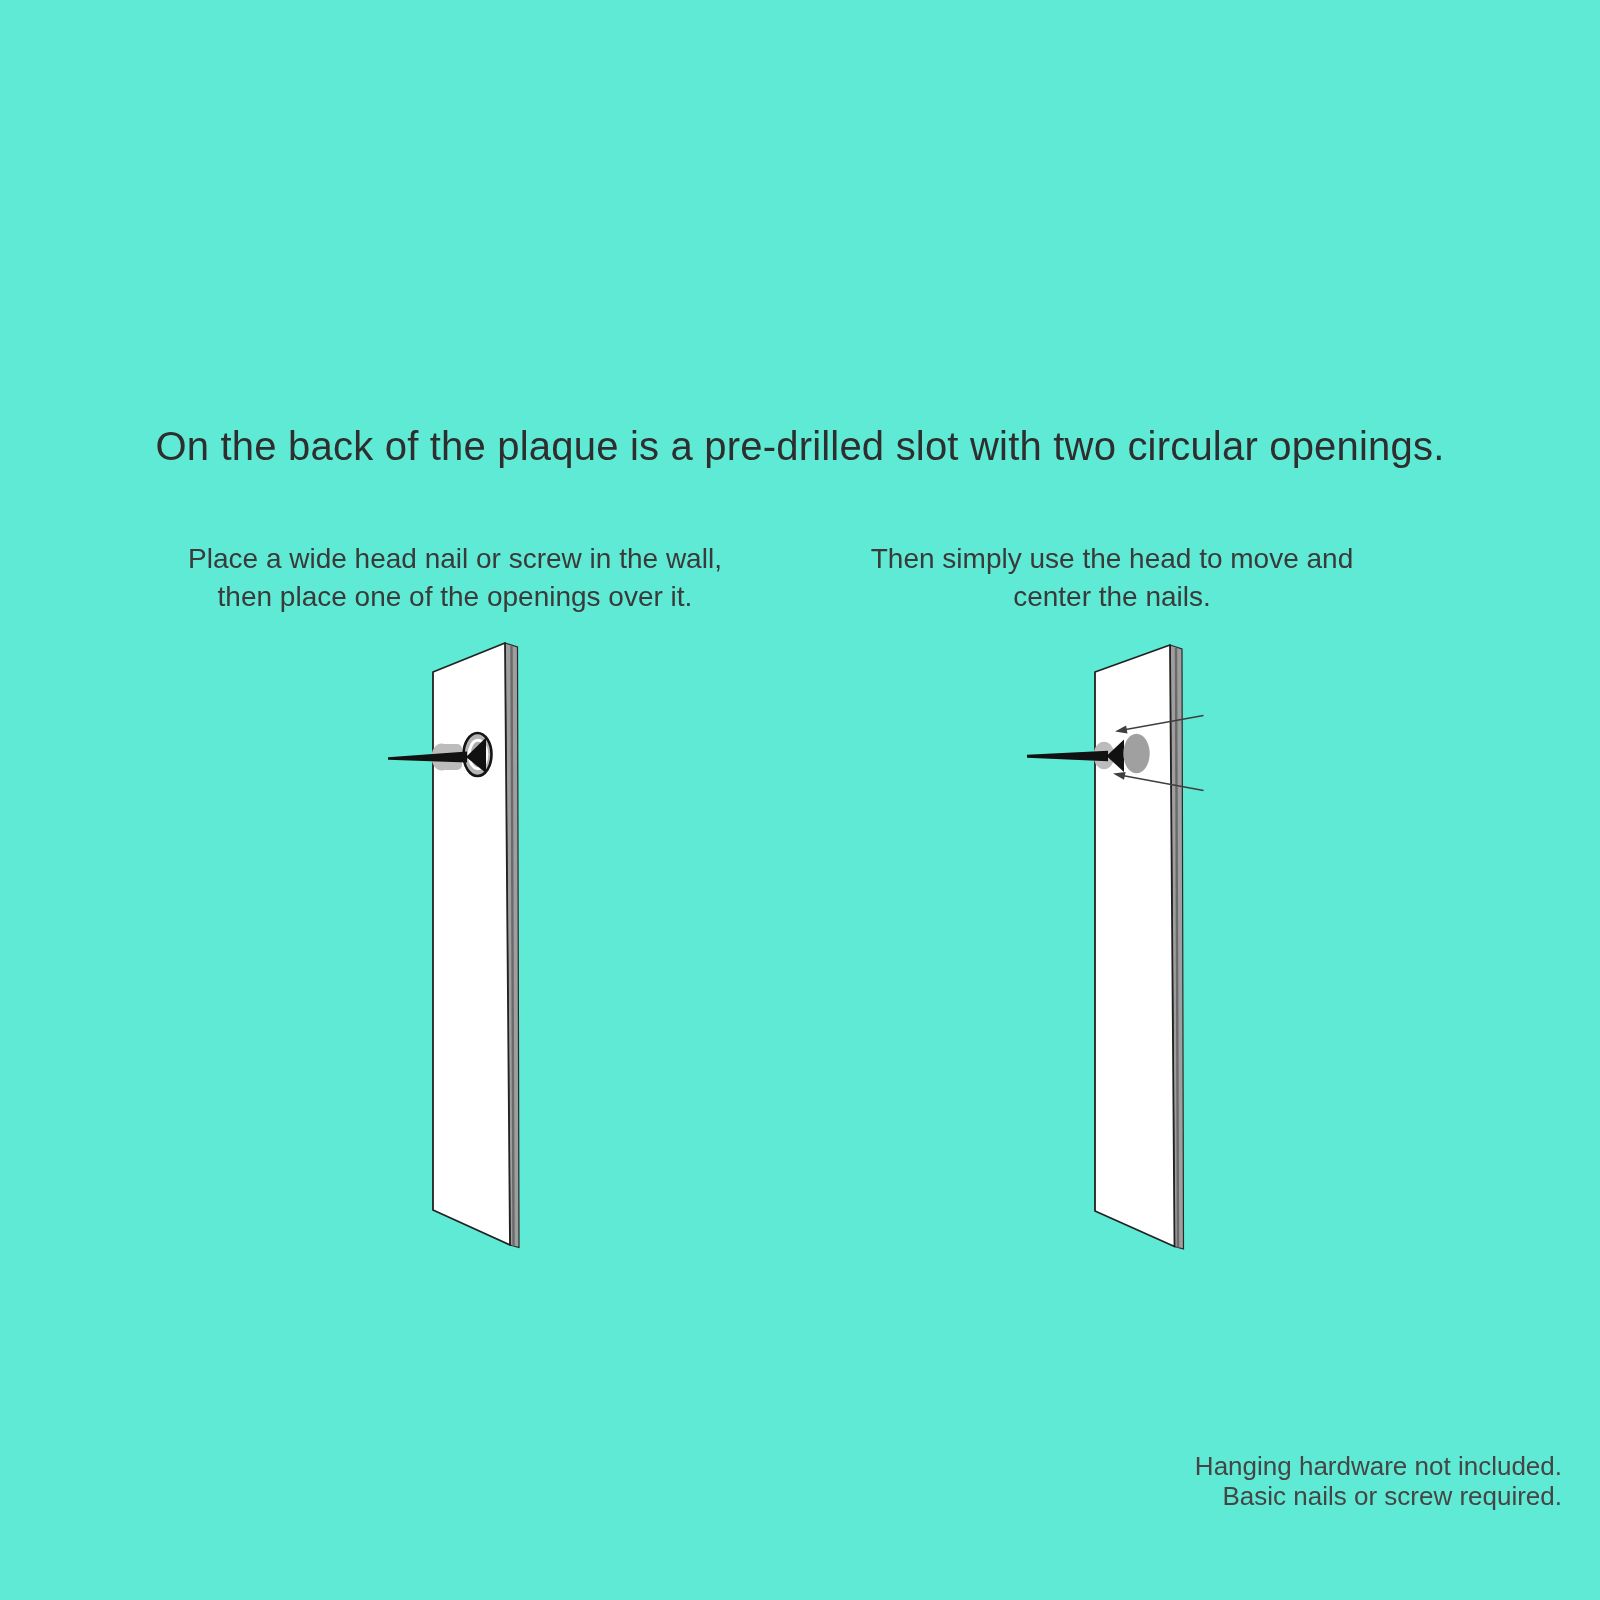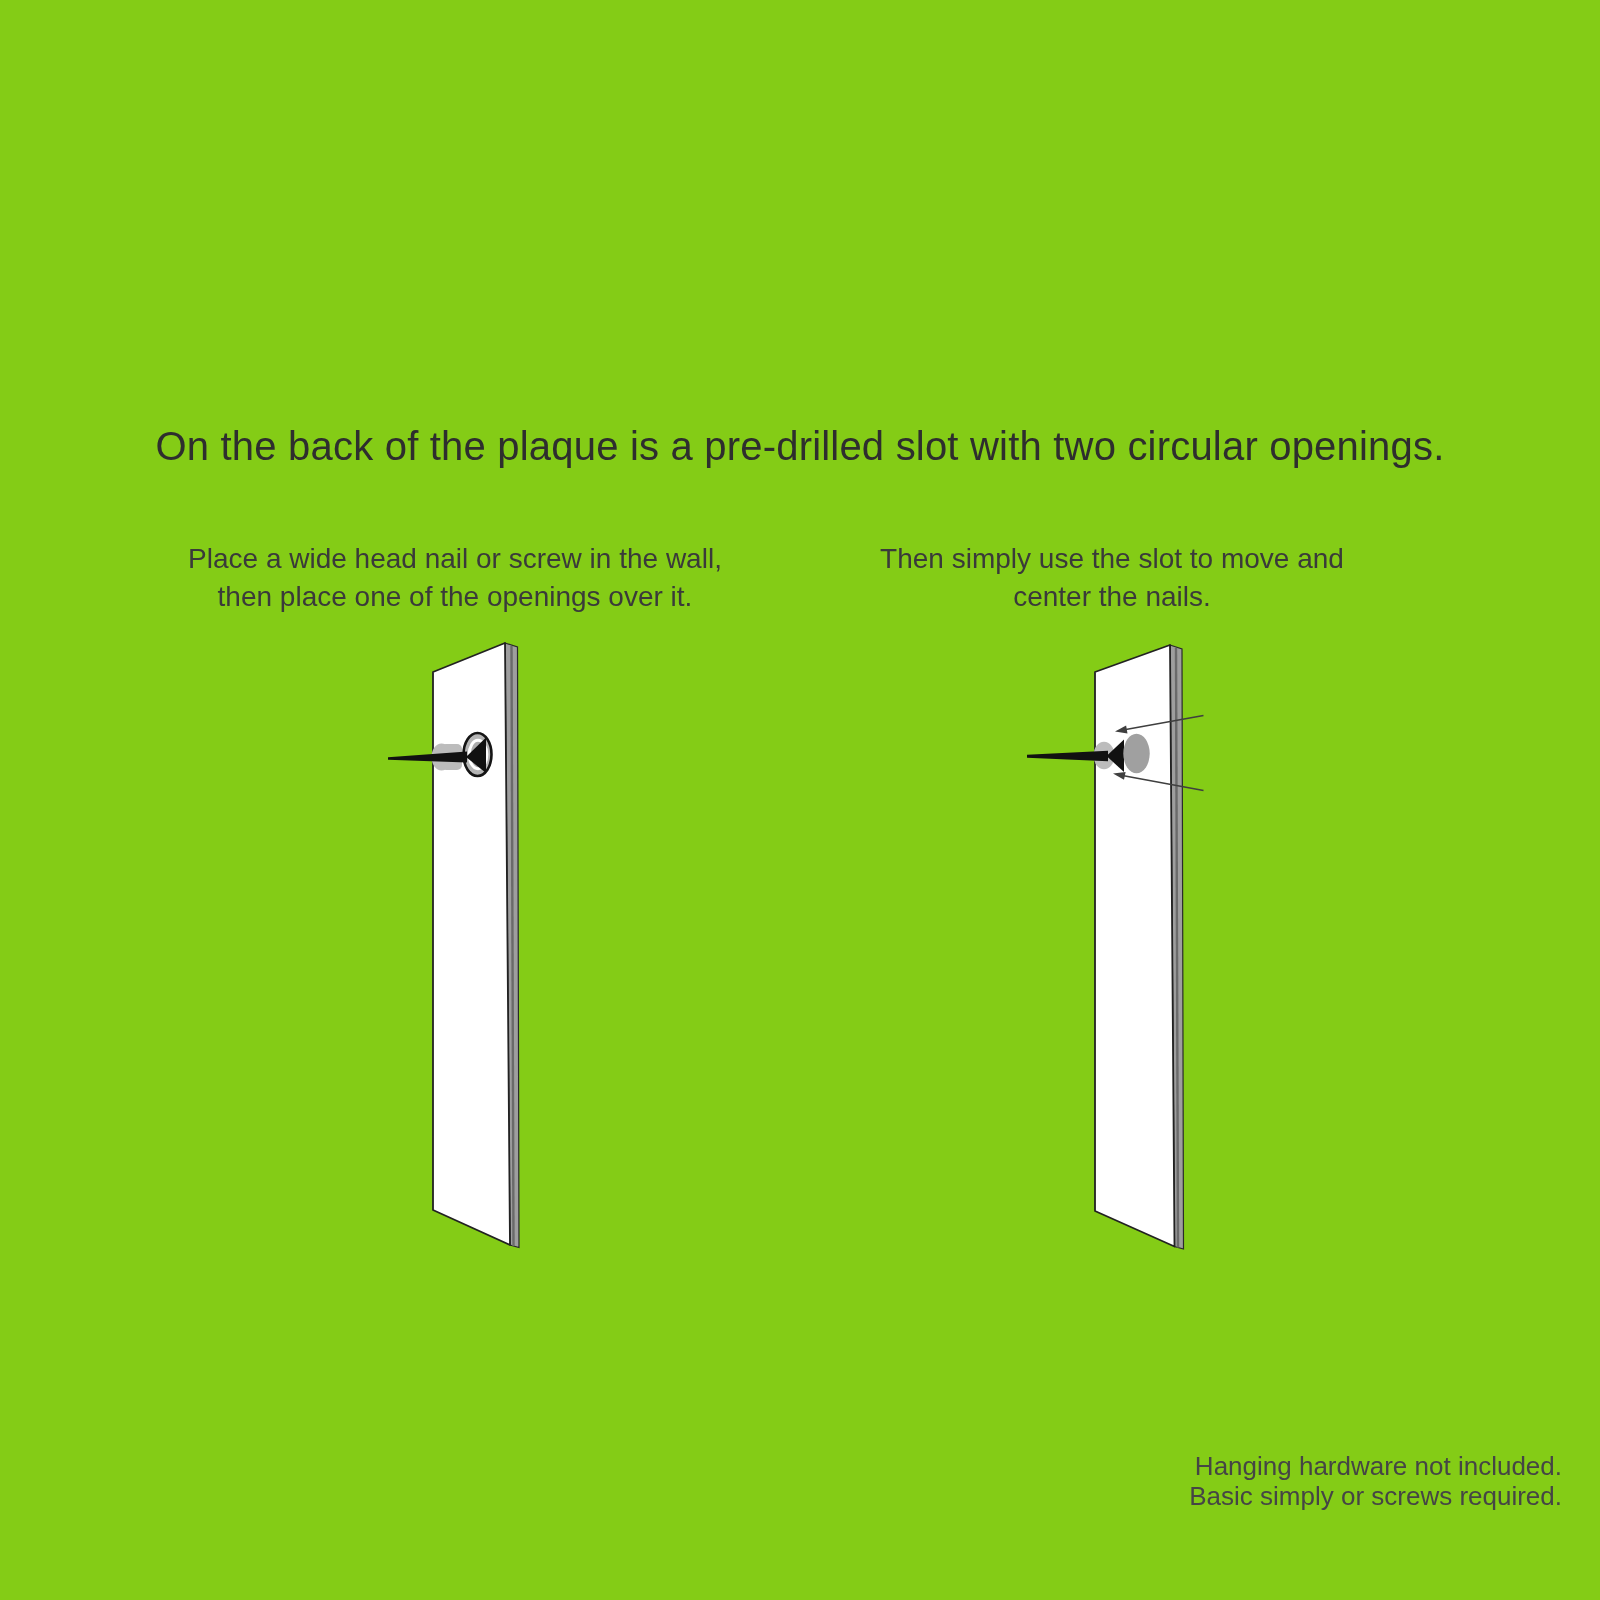--- a/index.html
+++ b/index.html
@@ -5,21 +5,21 @@
   html, body {
     margin: 0;
     padding: 0;
     background: #ffffff;
     font-family: "Liberation Sans", "DejaVu Sans", sans-serif;
   }
   .page {
     position: relative;
     width: 1600px;
     height: 1600px;
-    background: #84cc16;
+    background: #5eead4;
     overflow: hidden;
   }
   .title {
     position: absolute;
     top: 424px;
     left: 0;
     width: 1600px;
     text-align: center;
     font-size: 40px;
     font-weight: 400;
@@ -61,21 +61,21 @@
 
 <div class="page">
 
   <div class="title">On the back of the plaque is a pre-drilled slot with two circular openings.</div>
 
   <div class="caption left">
     <div>Place a wide head nail or screw in the wall,</div>
     <div>then place one of the openings over it.</div>
   </div>
   <div class="caption right">
-    <div>Then simply use the slot to move and</div>
+    <div>Then simply use the head to move and</div>
     <div>center the nails.</div>
   </div>
 
   <svg class="diagram-layer" viewBox="0 0 1600 1600">
 
     <g>
 
       <polygon points="505,643 517.5,647 519,1247.5 510,1245" fill="#9e9e9e" stroke="#2a2a2a" stroke-width="1.2"></polygon>
       <line x1="511.5" y1="646" x2="513.5" y2="1246" stroke="#6a6a6a" stroke-width="2.4"></line>
 
@@ -117,16 +117,16 @@
       </g>
       <g stroke="#3f3f3f" stroke-width="1.6" fill="#3f3f3f">
         <line x1="1203.5" y1="790.5" x2="1121" y2="775.2"></line>
         <polygon points="1113,773.5 1124,779.7 1125.6,771.9" stroke="none"></polygon>
       </g>
     </g>
   </svg>
 
   <div class="footer-note">
     <div>Hanging hardware not included.</div>
-    <div>Basic simply or screws required.</div>
+    <div>Basic nails or screw required.</div>
   </div>
 
 </div>
 
 </body></html>

